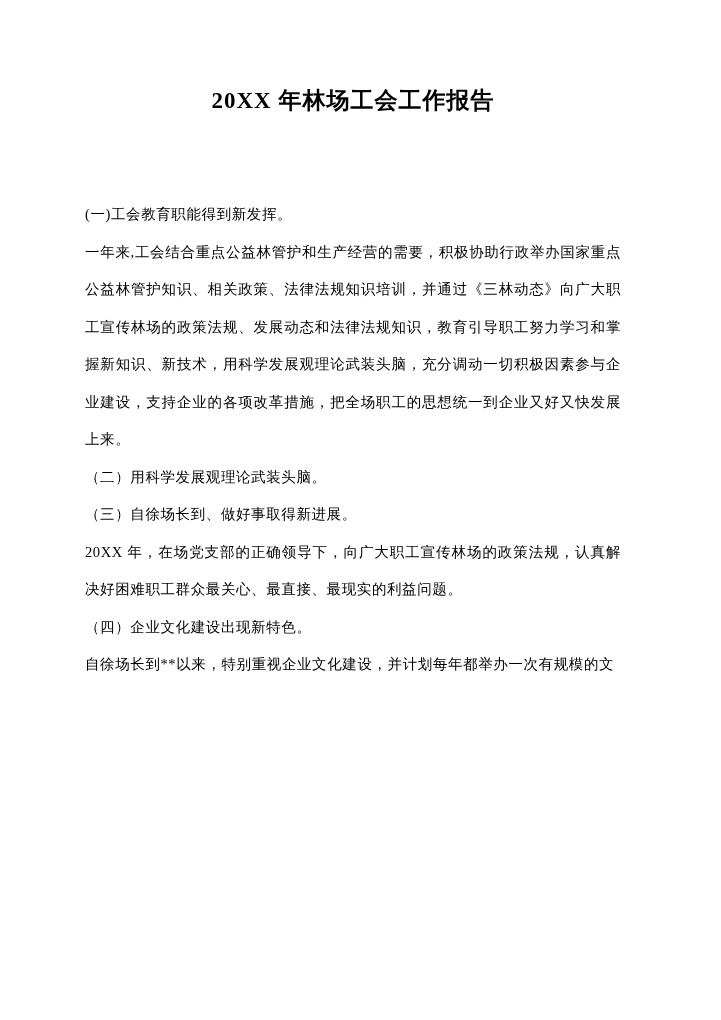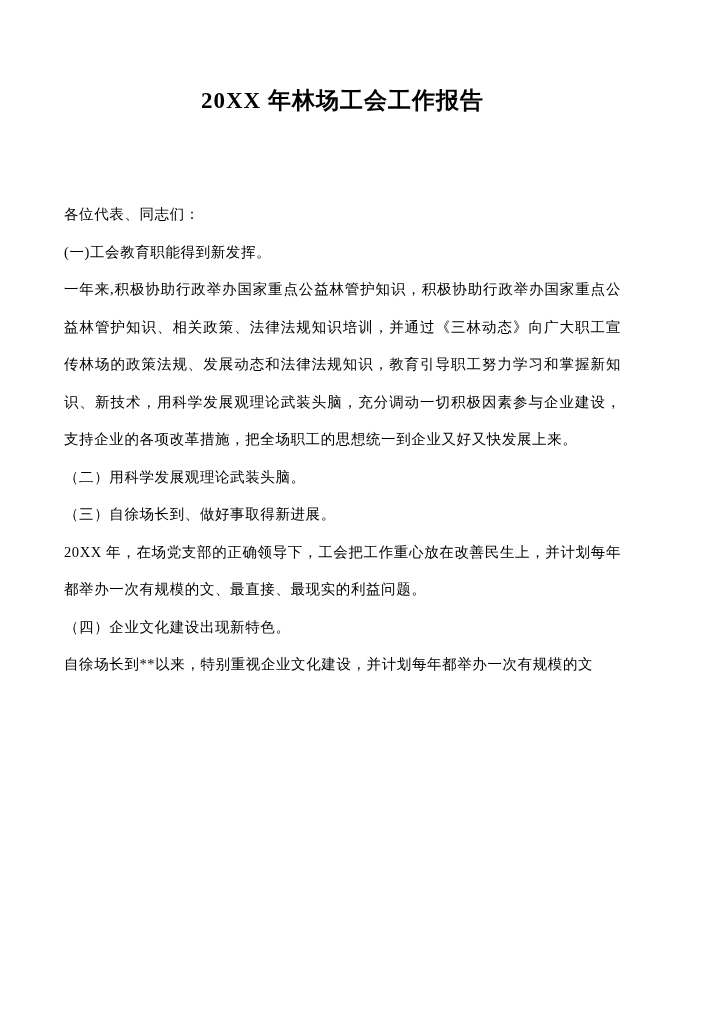--- a/index.html
+++ b/index.html
@@ -8,21 +8,21 @@
     background: #ffffff;
     font-family: "Liberation Serif", "DejaVu Serif", serif;
     color: #000000;
   }
   .page {
     position: relative;
     width: 721px;
     height: 1020px;
     background: #ffffff;
     overflow: hidden;
-    padding: 0 100px 0 64px;
+    padding: 0 100px 0 85px;
   }
   .doc-title {
     margin-top: 86px;
     text-align: center;
     font-size: 23px;
     font-weight: bold;
     line-height: 30px;
     letter-spacing: 1px;
     white-space: nowrap;
   }
@@ -38,22 +38,21 @@
     word-break: break-all;
   }
 </style>
 </head>
 <body>
 
 <div class="page">
   <h1 class="doc-title">20XX 年林场工会工作报告</h1>
 
   <div class="doc-body">
-    <p>各位代表、同志们：</p>
     <p>(一)工会教育职能得到新发挥。</p>
-    <p>一年来,积极协助行政举办国家重点公益林管护知识，积极协助行政举办国家重点公益林管护知识、相关政策、法律法规知识培训，并通过《三林动态》向广大职工宣传林场的政策法规、发展动态和法律法规知识，教育引导职工努力学习和掌握新知识、新技术，用科学发展观理论武装头脑，充分调动一切积极因素参与企业建设，支持企业的各项改革措施，把全场职工的思想统一到企业又好又快发展上来。</p>
+    <p>一年来,工会结合重点公益林管护和生产经营的需要，积极协助行政举办国家重点公益林管护知识、相关政策、法律法规知识培训，并通过《三林动态》向广大职工宣传林场的政策法规、发展动态和法律法规知识，教育引导职工努力学习和掌握新知识、新技术，用科学发展观理论武装头脑，充分调动一切积极因素参与企业建设，支持企业的各项改革措施，把全场职工的思想统一到企业又好又快发展上来。</p>
     <p>（二）用科学发展观理论武装头脑。</p>
     <p>（三）自徐场长到、做好事取得新进展。</p>
-    <p>20XX 年，在场党支部的正确领导下，工会把工作重心放在改善民生上，并计划每年都举办一次有规模的文、最直接、最现实的利益问题。</p>
+    <p>20XX 年，在场党支部的正确领导下，向广大职工宣传林场的政策法规，认真解决好困难职工群众最关心、最直接、最现实的利益问题。</p>
     <p>（四）企业文化建设出现新特色。</p>
     <p>自徐场长到**以来，特别重视企业文化建设，并计划每年都举办一次有规模的文</p>
   </div>
 </div>
 
 </body></html>

